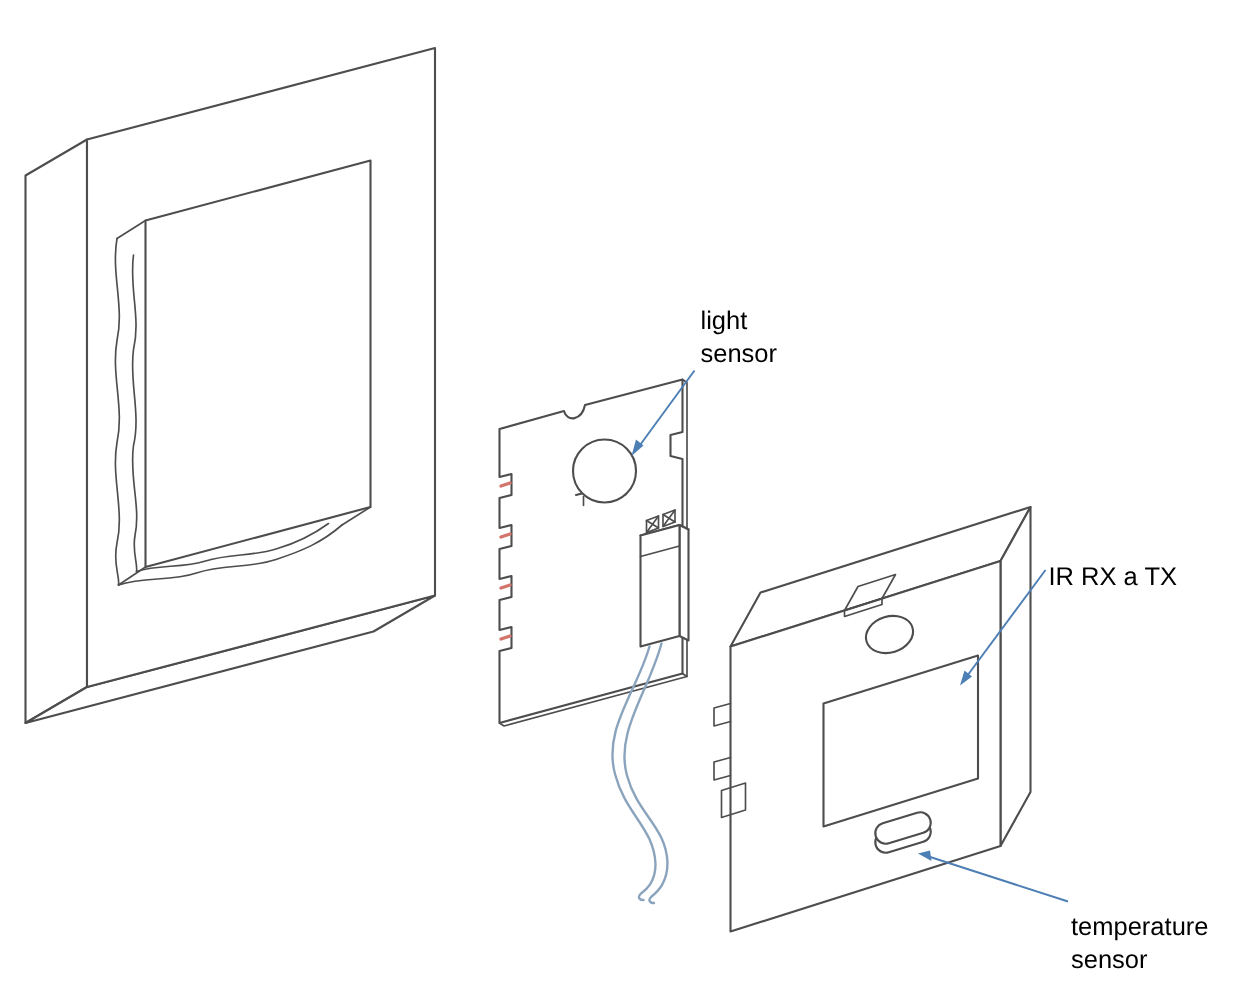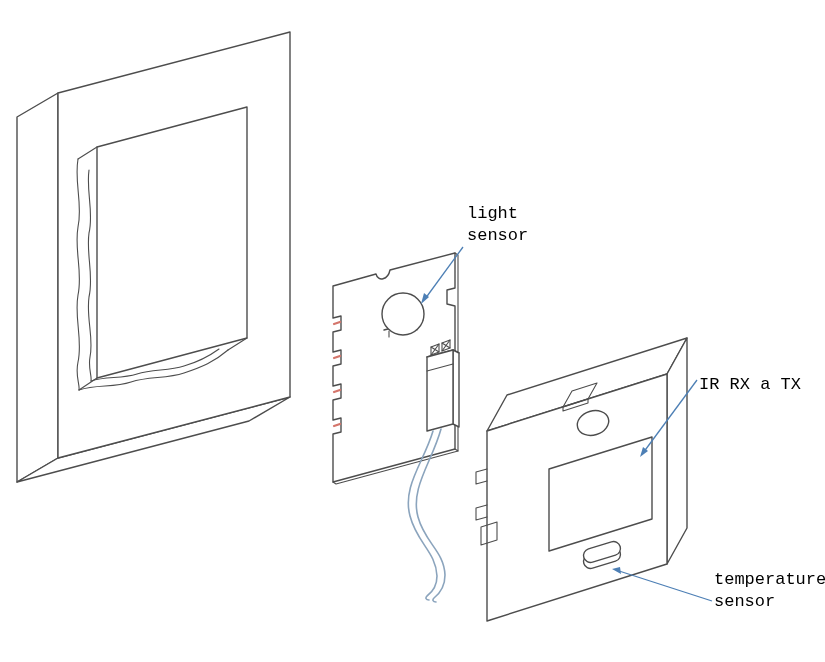--- a/index.html
+++ b/index.html
@@ -1,16 +1,16 @@
 <!DOCTYPE html>
 <html style="--color-line: #4d4d4d; --color-leader: #4d7fb5; --color-wire: #8ba4bd; --color-notch: #d4756b; --color-text: #000000; --color-background: #ffffff;"><head>
 <meta charset="utf-8">
 <style>
   html,body{margin:0;padding:0;background:#fff}
-  .canvas{position:relative;width:825px;height:662px;background:var(--color-background,#ffffff);overflow:hidden;font-family:Liberation Mono, monospace}
+  .canvas{position:relative;width:825px;height:662px;background:var(--color-background,#ffffff);overflow:hidden;font-family:Liberation Sans, sans-serif}
   .canvas svg{position:absolute;left:0;top:0}
   .ln{fill:none;stroke:var(--color-line,#4d4d4d);stroke-width:1.4;stroke-linejoin:round;stroke-linecap:round}
   .fw{fill:#ffffff;stroke:var(--color-line,#4d4d4d);stroke-width:1.4;stroke-linejoin:round}
   .thin{stroke-width:1.1}
   .wire{fill:none;stroke:var(--color-wire,#8ba4bd);stroke-width:1.6;stroke-linecap:round}
   .leader{stroke:var(--color-leader,#4d7fb5);stroke-width:1.3;fill:none}
   .arrow{fill:var(--color-leader,#4d7fb5);stroke:none}
   .notchmark{stroke:var(--color-notch,#d4756b);stroke-width:2.2;stroke-linecap:round}
   .label{position:absolute;font-size:17px;line-height:1.28;color:var(--color-text,#000000);white-space:nowrap}
   .lbl-line{display:block}
@@ -108,18 +108,18 @@
 
   <div class="label" style="left:467px;top:203px">
     <span class="lbl-line">light</span>
     <span class="lbl-line">sensor</span>
   </div>
 
   <div class="label" style="left:699px;top:374px">
     <span class="lbl-line">IR RX a TX</span>
   </div>
 
-  <div class="label" style="left:714px;top:569px">
+  <div class="label" style="left:714px;top:607px">
     <span class="lbl-line">temperature</span>
     <span class="lbl-line">sensor</span>
   </div>
 
 </div>
 
 </body></html>

